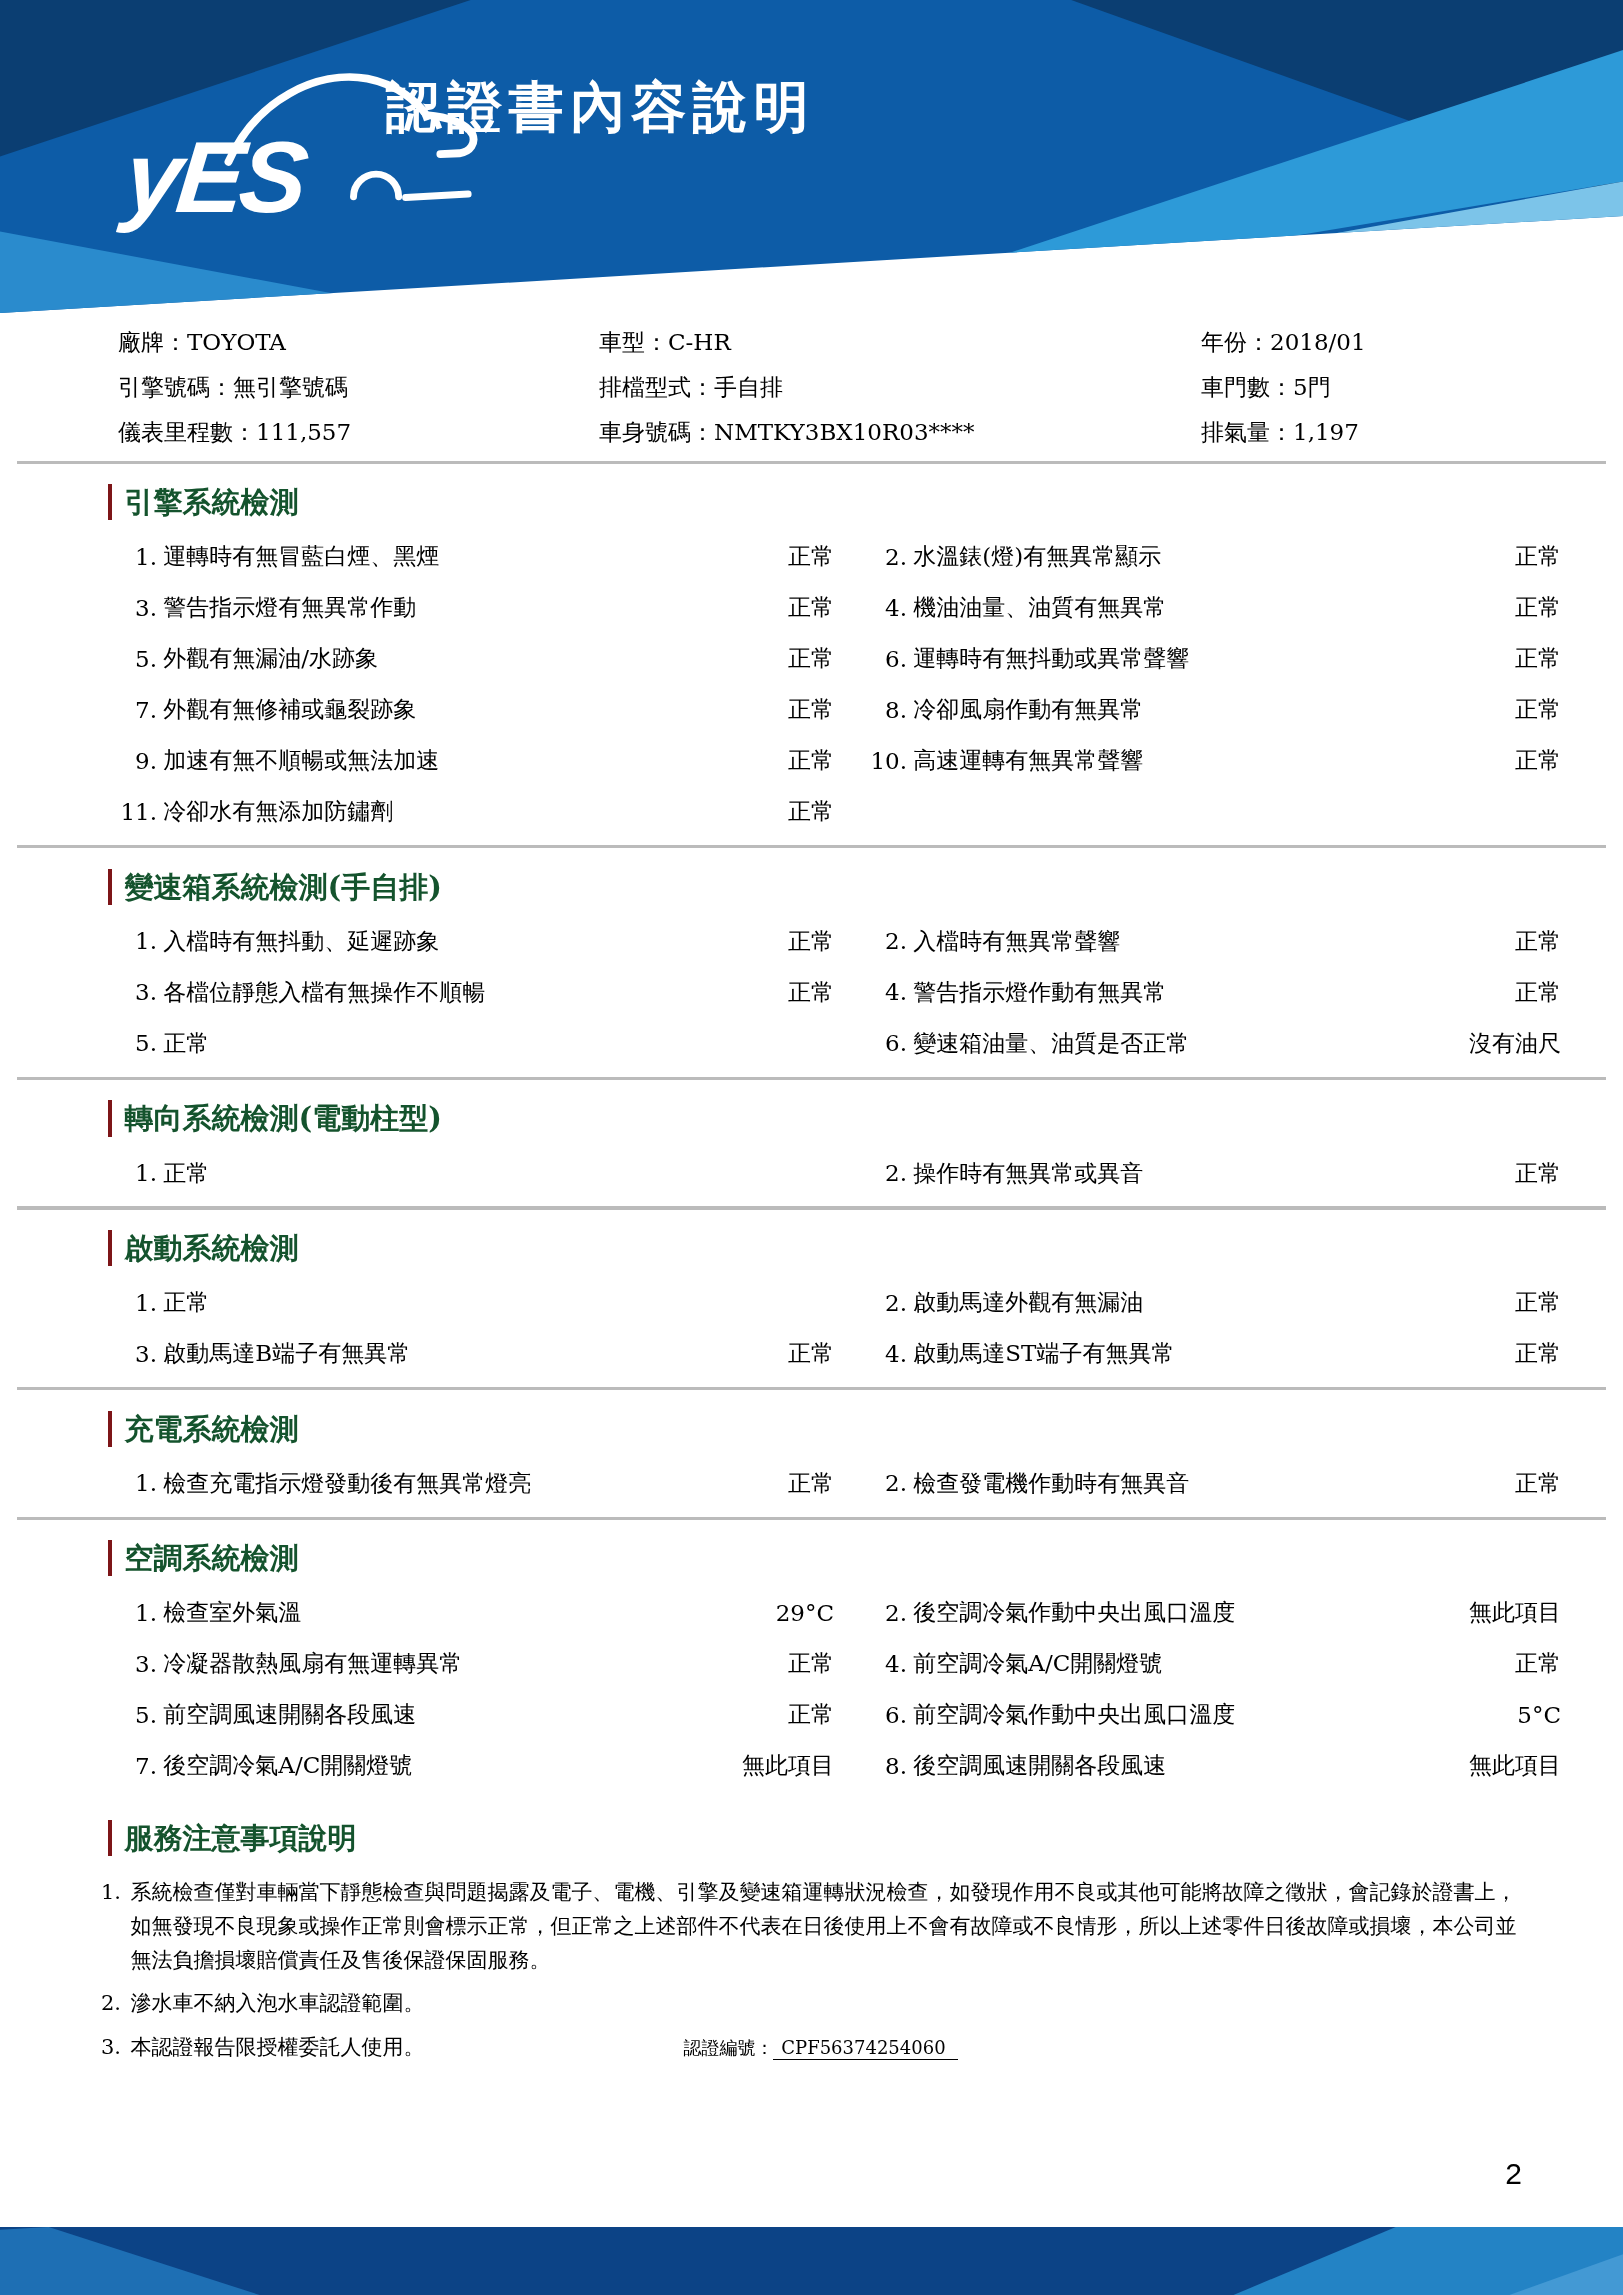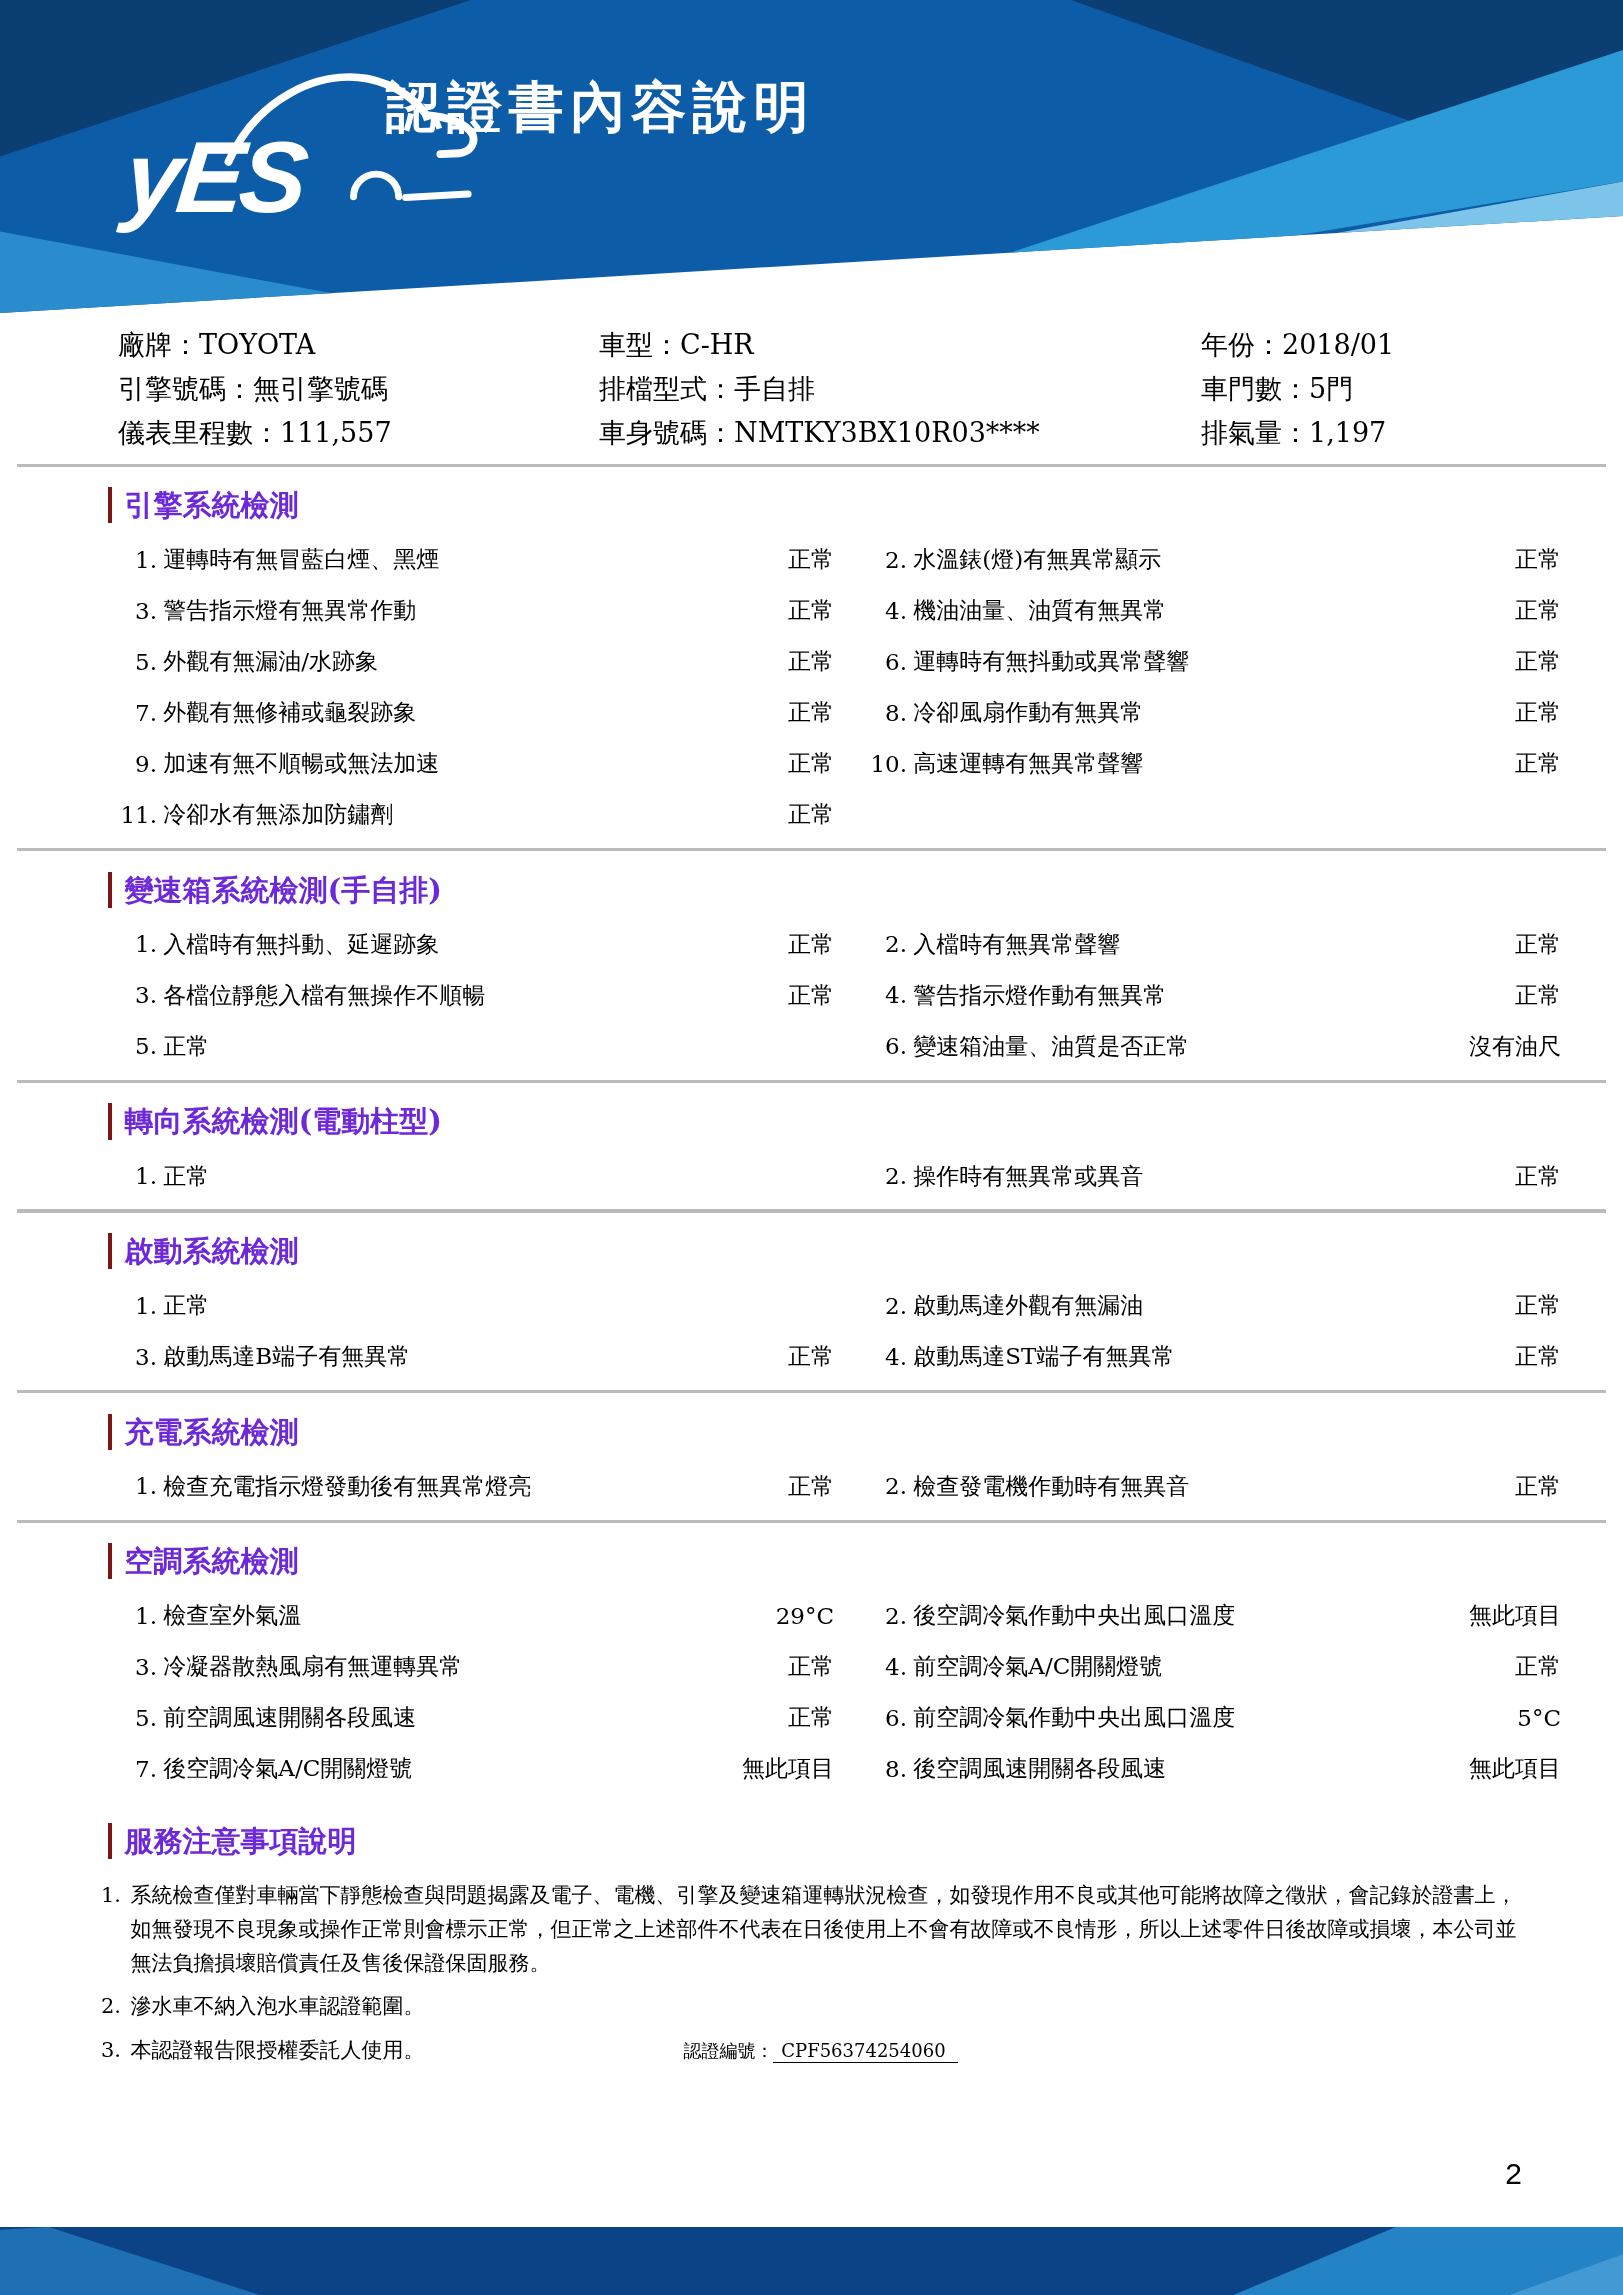--- a/index.html
+++ b/index.html
@@ -25,25 +25,25 @@
   .logo-text{position:absolute;left:0;bottom:14px;
     font-family:"Liberation Sans",sans-serif;font-style:italic;font-weight:800;
     font-size:101px;line-height:1;color:#ffffff;letter-spacing:-4.7px;transform:skewX(-6deg);}
   .page-title{position:absolute;left:386px;top:71px;margin:0;
     font-family:"Liberation Sans",sans-serif;font-weight:800;font-size:55px;
     letter-spacing:6.3px;color:#ffffff;}
 
   
   main{flex:1;display:flex;flex-direction:column;}
   .vinfo{padding:14px 23.6px 12.6px 118px;display:grid;
-    grid-template-columns:481px 602px 1fr;row-gap:8px;font-size:27px;}
+    grid-template-columns:481px 602px 1fr;row-gap:14px;font-size:23px;}
   .vi-cell{white-space:nowrap;}
   .sep{border:0;height:3.1px;background:#bbbbbb;margin:0 17.3px;flex:none;}
 
-  .sec-title{margin:20.4px 0 7.9px 108px;font-size:29px;font-weight:bold;color:#6d28d9;
+  .sec-title{margin:20.4px 0 7.9px 108px;font-size:29px;font-weight:bold;color:#14532d;
     border-left:4.7px solid #7d1518;padding-left:12.6px;line-height:1.25;width:max-content;}
   .items{display:grid;grid-template-columns:716px 693px;column-gap:34px;
     padding:3.1px 0 7.9px 118px;}
   .item{display:flex;align-items:center;height:51px;font-size:23px;}
   .item .num{flex:none;width:39px;text-align:right;padding-right:6.3px;}
   .item .txt{flex:1;white-space:nowrap;}
   .item .st{flex:none;text-align:right;white-space:nowrap;}
 
   .notes{padding:11px 93px 0 88px;font-size:21px;}
   .note{display:flex;margin-bottom:9.4px;line-height:1.62;}

